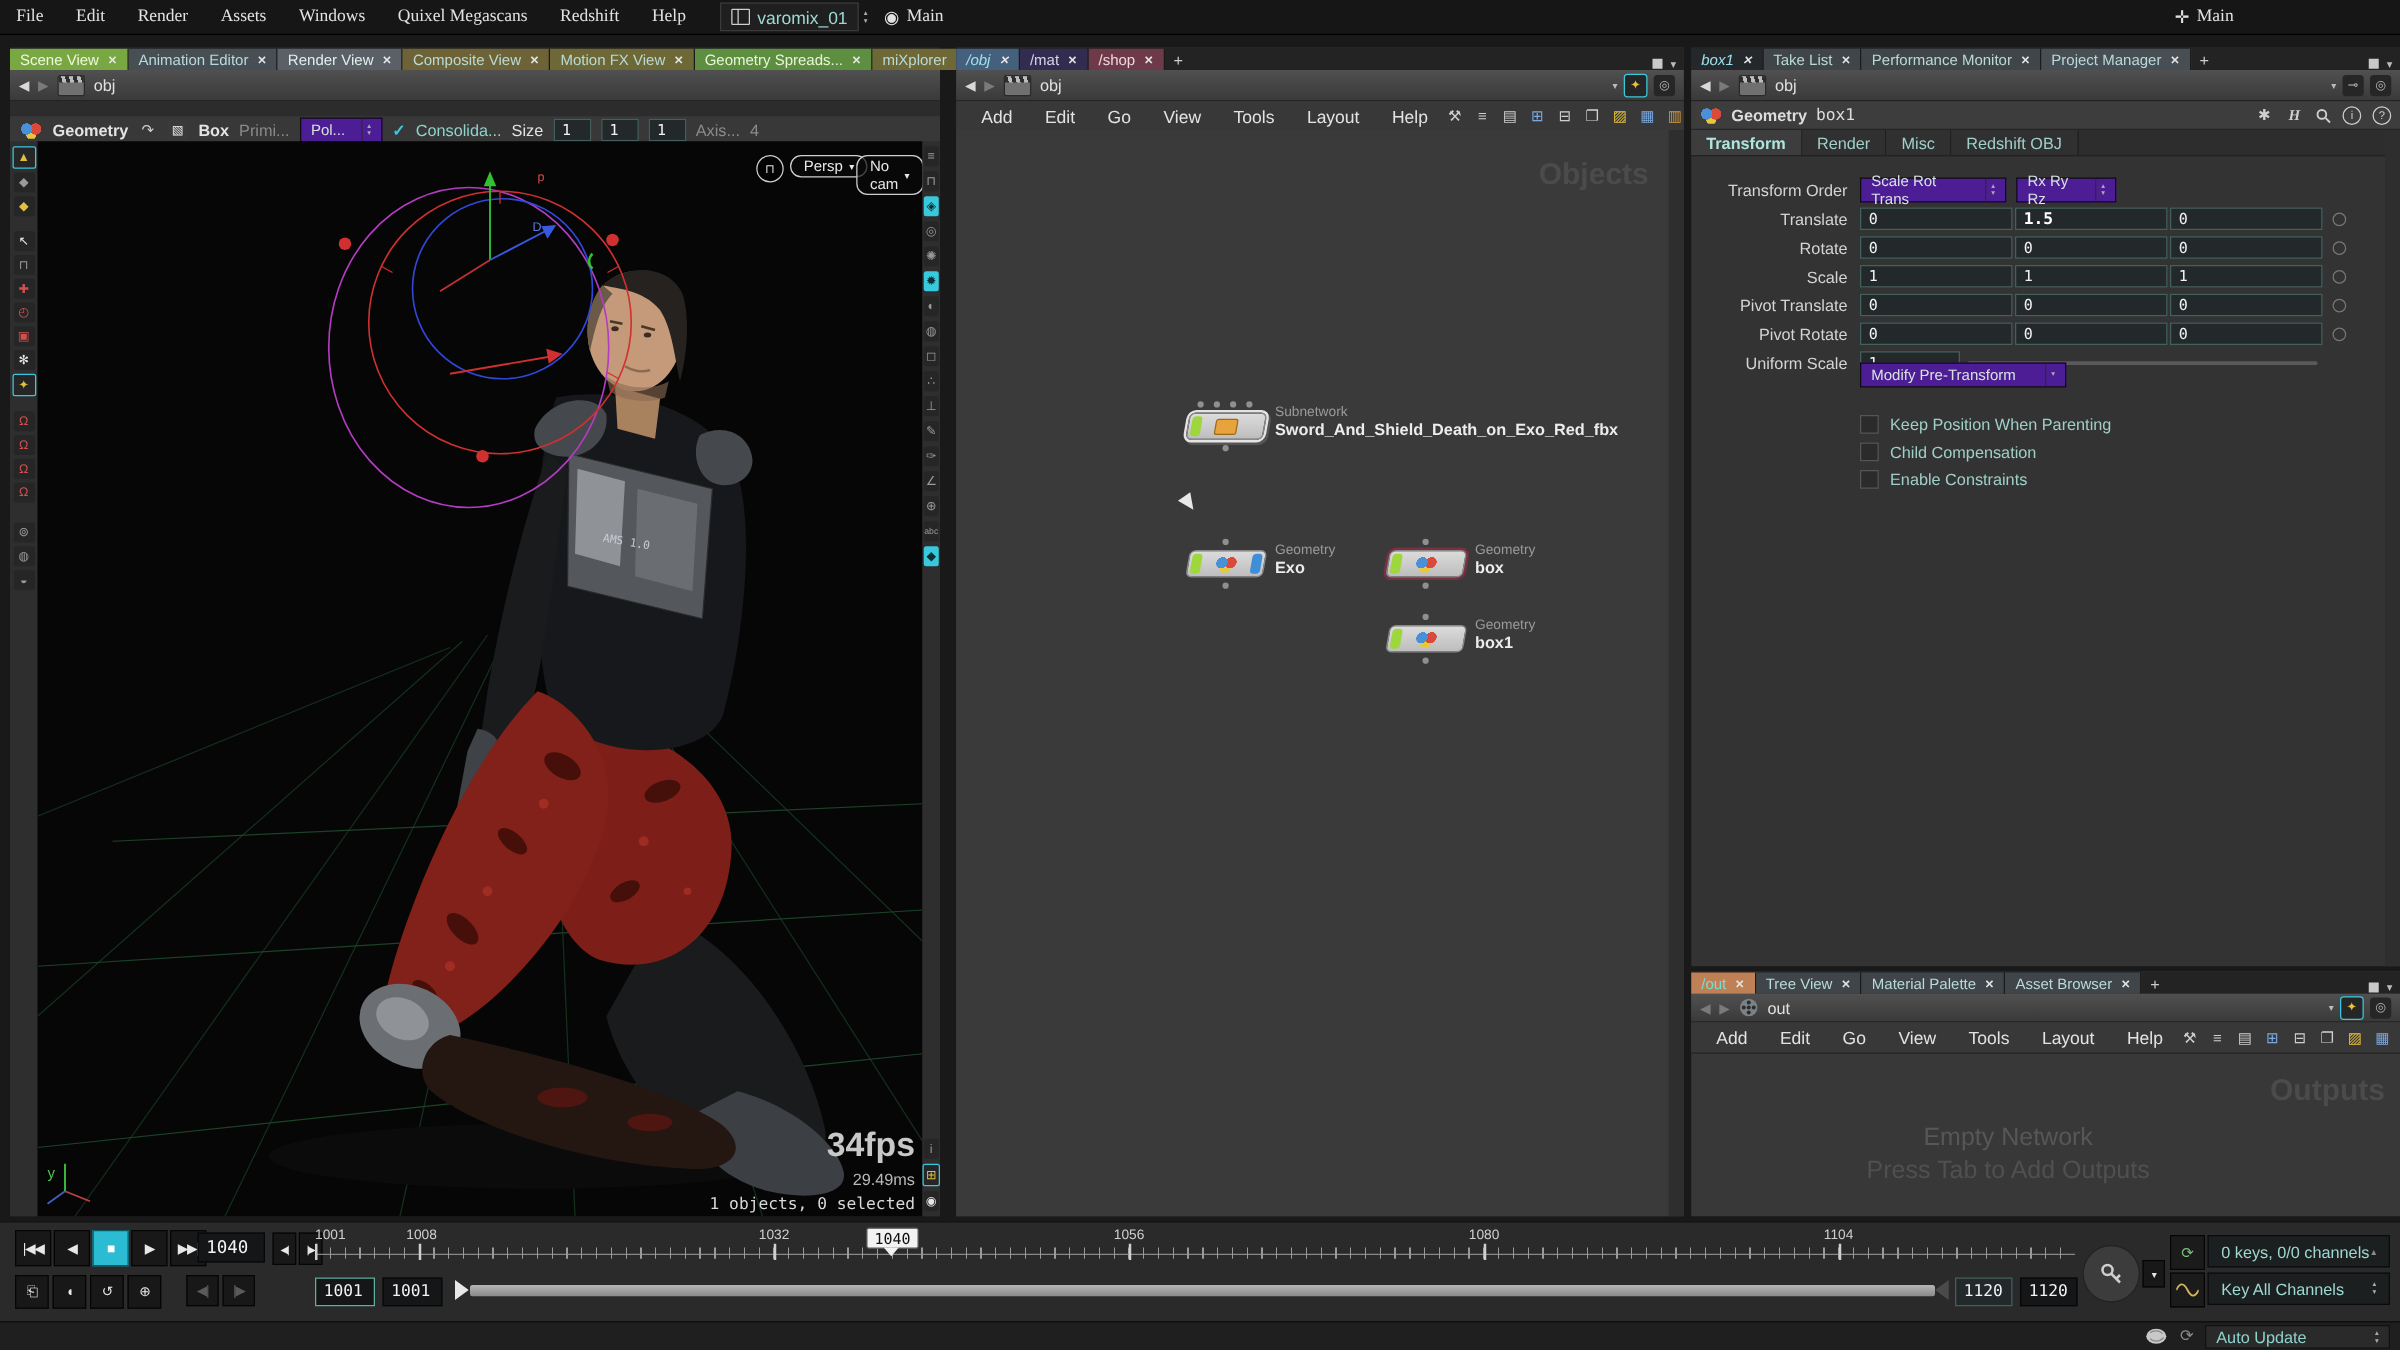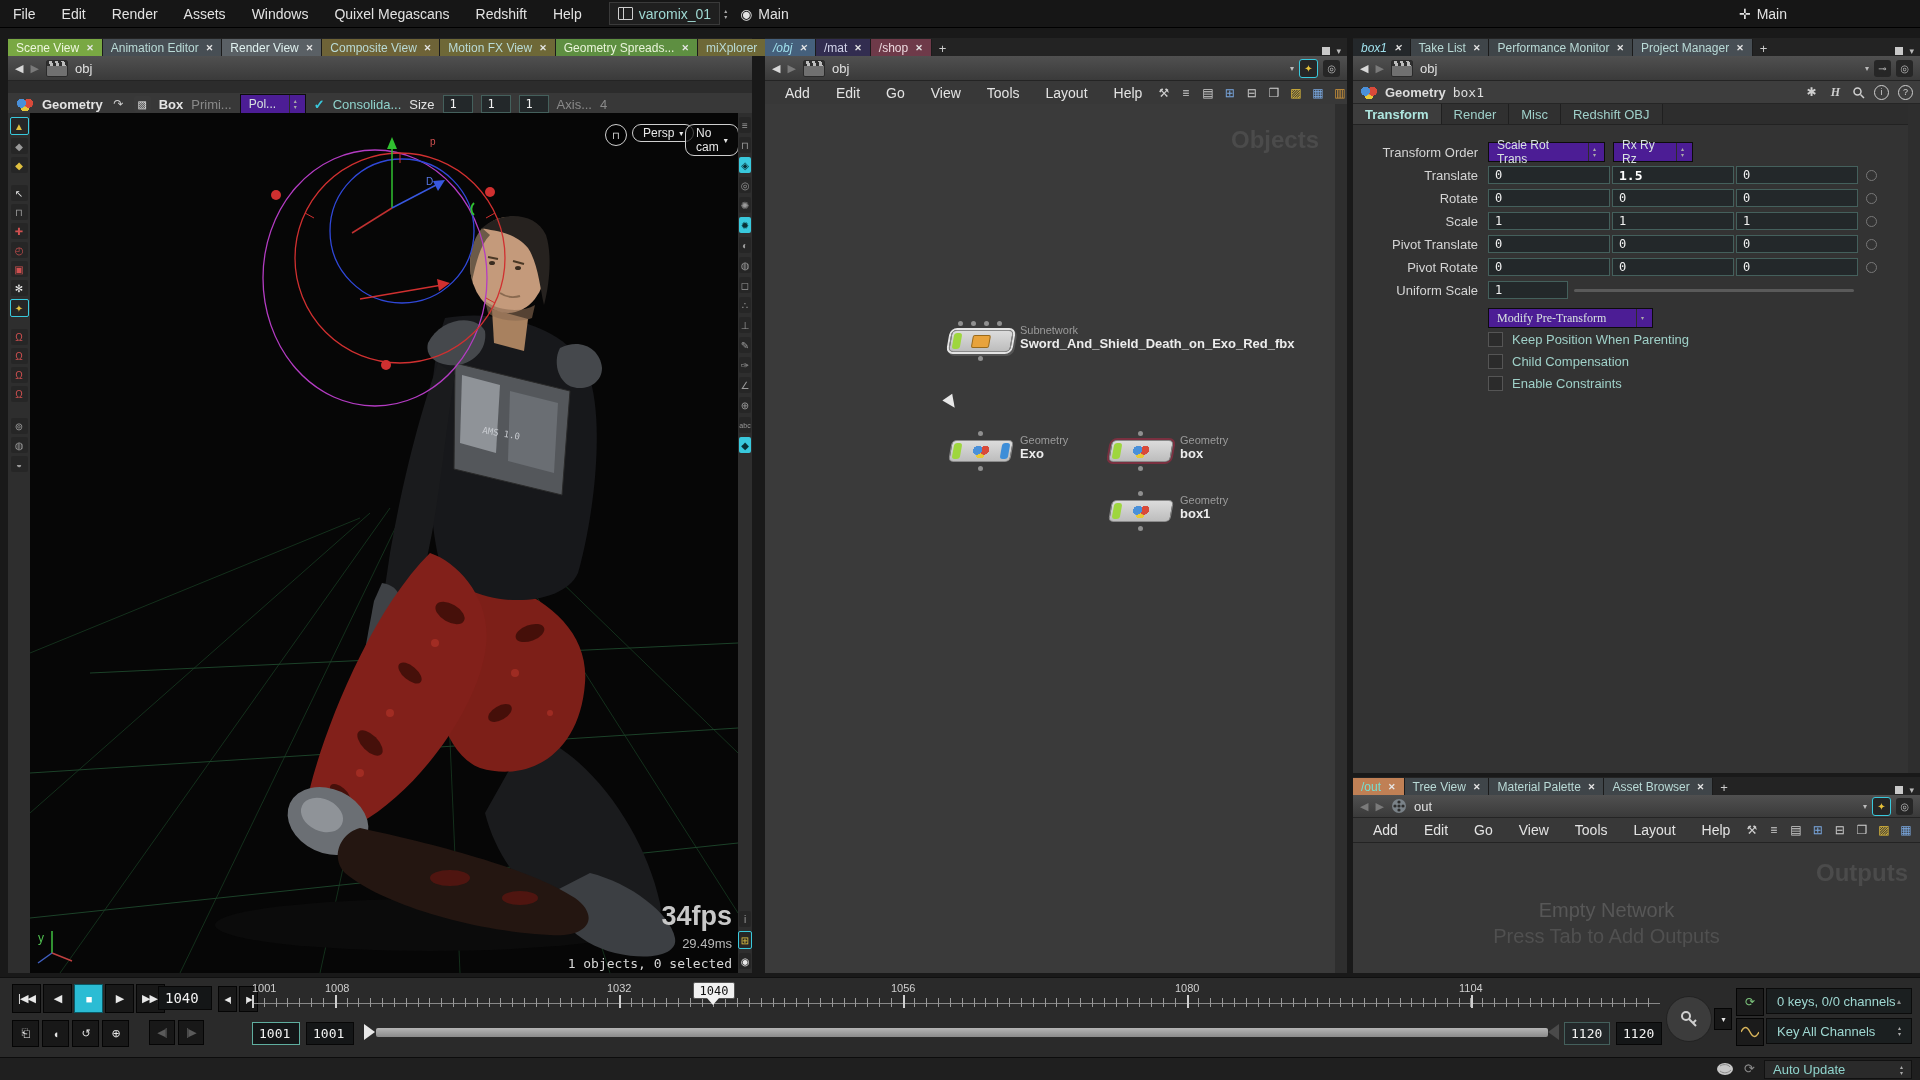--- a/index.html
+++ b/index.html
@@ -2,21 +2,21 @@
 <html><head>
 <meta charset="utf-8">
 <style>
   html,body{margin:0;padding:0;background:#111;}
   #root{position:relative;width:1920px;height:1080px;background:#191919;overflow:hidden;
         font-family:"Liberation Sans",sans-serif;color:#ddd;-webkit-font-smoothing:antialiased;}
   .abs{position:absolute;}
   
   #menubar{position:absolute;left:0;top:0;width:1920px;height:27px;background:#161616;border-bottom:1px solid #000;
            display:flex;align-items:center;font-size:14px;color:#e2e2e2;}
-  #menubar .mi{padding:0 13px;height:100%;display:flex;align-items:center;cursor:default;}
+  #menubar .mi{padding:0 13px;height:100%;display:flex;align-items:center;cursor:default;font-family:Liberation Serif, serif;}
   .combo{display:flex;align-items:center;gap:6px;background:#1f1f1f;border:1px solid #3a3a3a;height:21px;padding:0 8px;margin-left:14px;min-width:90px;}
   .spin{display:flex;flex-direction:column;justify-content:center;font-size:6px;line-height:6px;color:#aaa;margin-left:4px;}
   .winico{width:13px;height:11px;border:1px solid #cfcfcf;border-radius:1px;position:relative;}
   .winico::after{content:"";position:absolute;left:4px;top:0;bottom:0;width:1px;background:#cfcfcf;}
   
   .panel{position:absolute;background:#333;}
   .tabbar{display:flex;align-items:flex-end;height:18px;background:#232323;}
   .tab{display:flex;align-items:center;gap:7px;padding:0 8px;height:17px;font-size:12px;color:#b9dad6;
        background:#3f4549;border-right:1px solid #1b1b1b;white-space:nowrap;}
   .tab .x{color:#e6e6e6;font-size:9px;font-weight:bold;}
@@ -641,21 +641,21 @@
       <div class="field pf">0</div>
       <div class="field pf">0</div>
       <div class="field pf">0</div>
       <span class="jack"></span>
     </div>
     <div class="prow" style="left:10px;top:242px;">
       <div class="plabel">Uniform Scale</div>
       <div class="field" style="width:80px;">1</div>
       <div style="width:280px;height:3px;background:#5a5a5a;margin-left:6px;border-radius:2px;"></div>
     </div>
-    <div class="prow" style="left:10px;top:270px;font-family:Liberation Serif, serif;">
+    <div class="prow" style="left:10px;top:252px;">
       <div class="plabel"></div>
       <div class="dd" style="width:165px;">
           <span>Modify Pre-Transform</span>
           <span class="spin">
             <span>▾</span>
           </span>
         </div>
     </div>
     <div class="prow" style="left:10px;top:291px;">
       <div class="plabel"></div>

